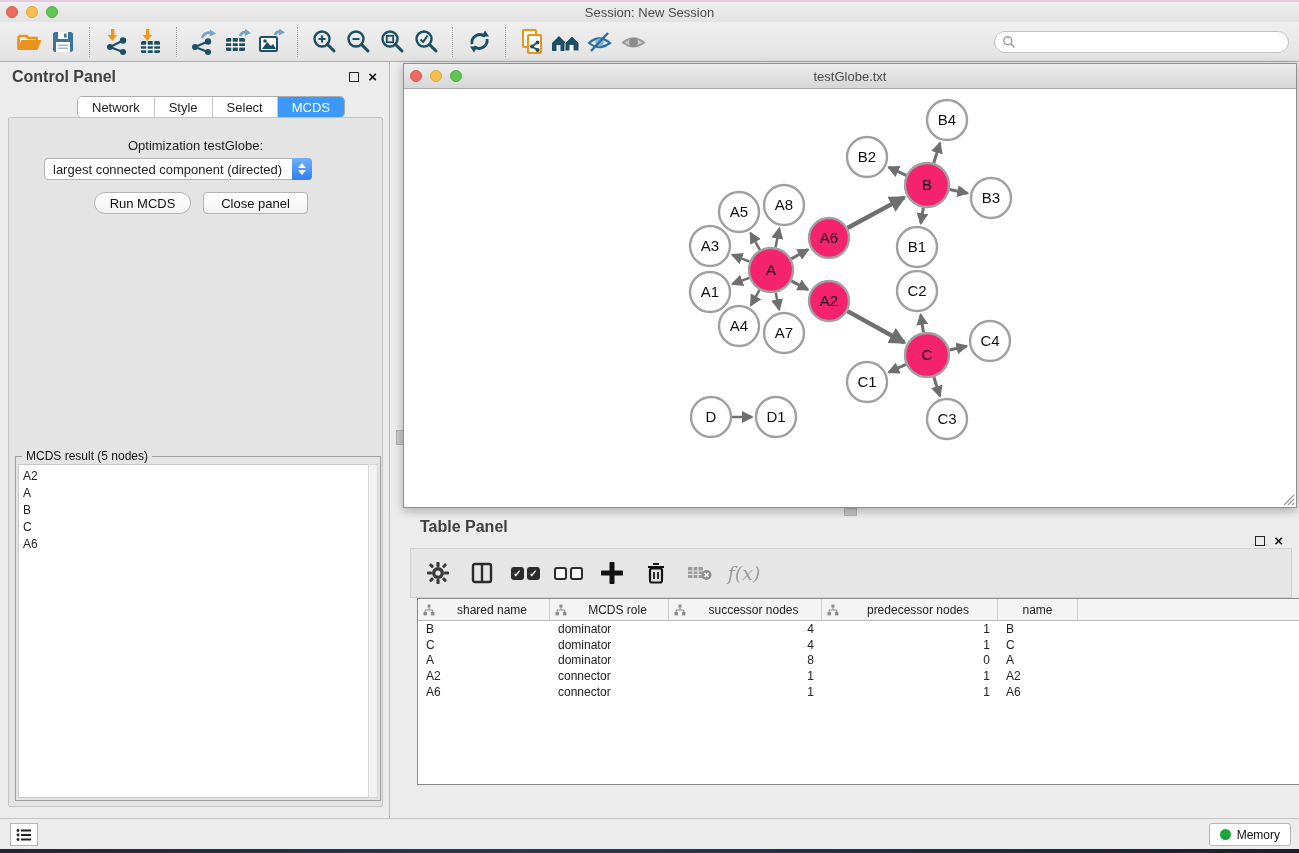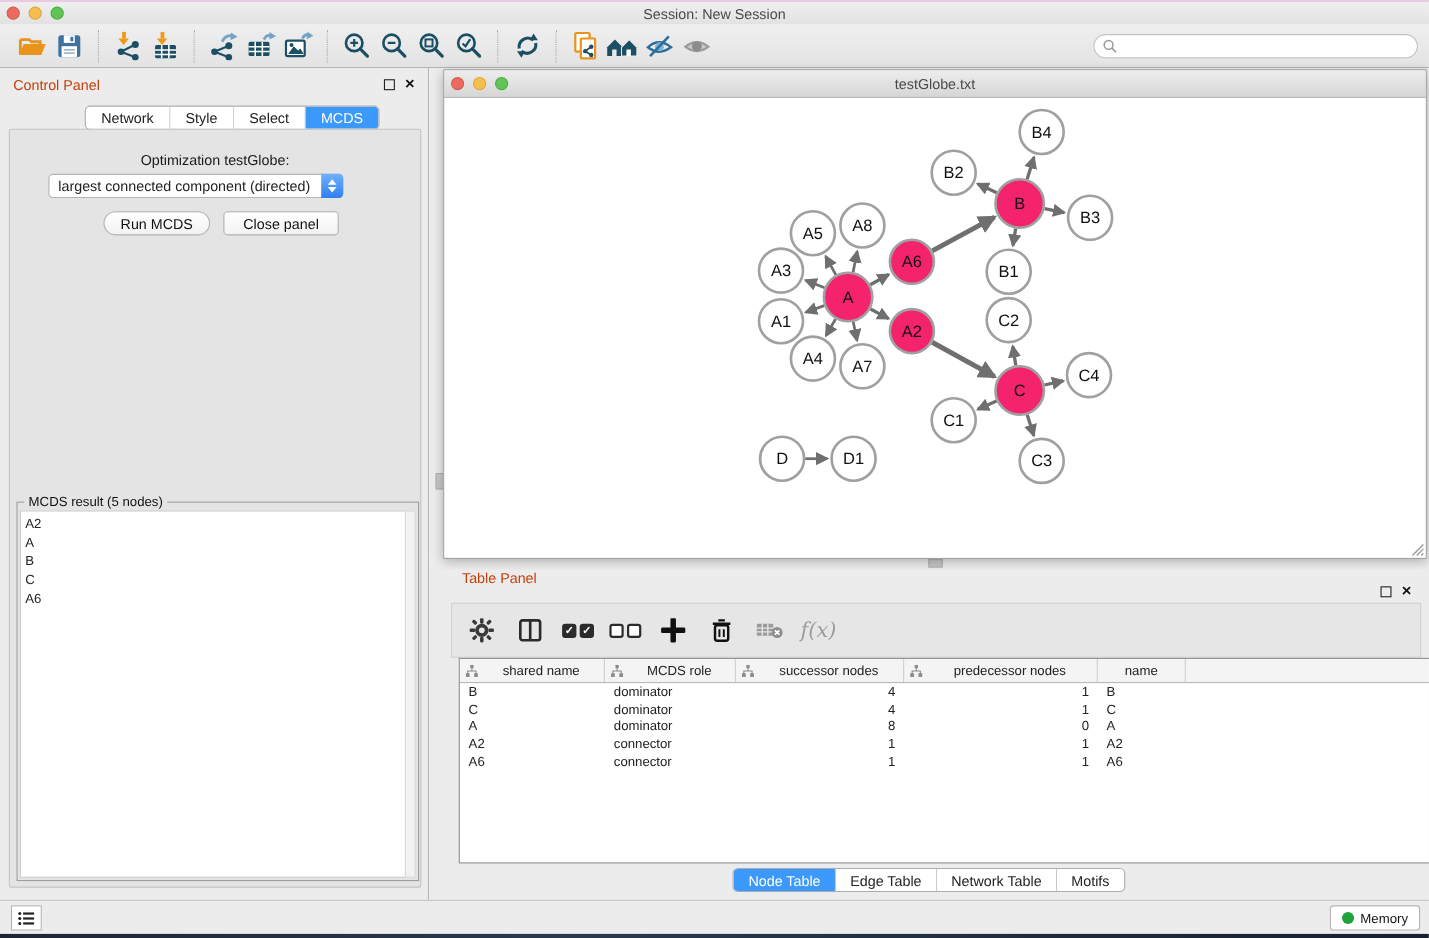--- a/index.html
+++ b/index.html
@@ -17,21 +17,21 @@
   .title-text { font-size:13px; color:#4a4a4a; }
 
   .toolbar { position:absolute; left:0; top:22px; width:1299px; height:40px; background:linear-gradient(#EFEFEF,#E3E3E3); border-bottom:1px solid #ADADAD; display:flex; align-items:center; padding-left:12px; }
   .tb-icon { width:34px; height:30px; display:flex; align-items:center; justify-content:center; cursor:default; }
   .tb-sep { width:1px; height:30px; border-left:1px dotted #A8A8A8; margin:0 9px; }
   .search-wrap { position:absolute; right:10px; top:9px; width:295px; height:22px; background:#fff; border:1px solid #C2C2C2; border-radius:12px; display:flex; align-items:center; padding-left:7px; }
 
   
   .control-panel { position:absolute; left:0; top:62px; width:390px; height:756px; background:#ECECEC; border-right:1px solid #B9B9B9; }
   .cp-header { position:absolute; left:0; top:0; width:100%; height:30px; display:flex; align-items:center; padding:0 12px; }
-  .cp-title { font-size:13px; color:#c2410c; }
+  .cp-title { font-size:16px; color:#404040;font-weight:bold; }
   .win-btns { margin-left:auto; display:flex; align-items:center; gap:9px; }
   .float-btn { width:10px; height:10px; border:1.5px solid #222; display:inline-block; }
   .close-btn { font-size:15px; font-weight:bold; color:#111; line-height:10px; }
   .cp-tabs { position:absolute; left:77px; top:34px; height:22px; display:flex; border:1px solid #ABABAB; border-radius:5px; overflow:hidden; background:#fff; }
   .cp-tab { padding:0 14px; display:flex; align-items:center; font-size:13px; border-right:1px solid #C7C7C7; background:#fff; }
   .cp-tab:last-child { border-right:none; }
   .cp-tab.active { background:#3B99FC; color:#fff; border-right:none; }
   .cp-content { position:absolute; left:8px; top:55px; width:375px; height:690px; background:#E4E4E4; border:1px solid #C3C3C3; border-radius:2px; }
   .opt-label { position:absolute; left:0; top:20px; width:100%; text-align:center; font-size:13px; color:#1a1a1a; }
   .dropdown { position:absolute; left:35px; top:40px; width:268px; height:22px; background:#fff; border:1px solid #B4B4B4; border-radius:4px; display:flex; align-items:center; }
@@ -559,28 +559,20 @@
         </div>
         <div class="trow">
           <div class="td" style="width: 132px; text-align: left;">A6</div>
           <div class="td" style="width: 119px; text-align: left;">connector</div>
           <div class="td" style="width: 153px; text-align: right;">1</div>
           <div class="td" style="width: 176px; text-align: right;">1</div>
           <div class="td" style="width: 80px; text-align: left;">A6</div>
         </div>
       </div>
   </div>
-  <div class="tp-tabs">
-    <div class="tp-tabs-inner">
-      <div class="tp-tab active">Node Table</div>
-      <div class="tp-tab">Edge Table</div>
-      <div class="tp-tab">Network Table</div>
-      <div class="tp-tab">Motifs</div>
-    </div>
-  </div>
 </div>
 
 <div class="statusbar">
   <div class="sb-left-btn">
     <svg width="16" height="14" viewBox="0 0 16 14">
         <g fill="#222">
           <circle cx="2" cy="2.5" r="1.4"></circle>
           <circle cx="2" cy="7" r="1.4"></circle>
           <circle cx="2" cy="11.5" r="1.4"></circle>
           <rect x="5" y="1.5" width="10" height="2"></rect>

